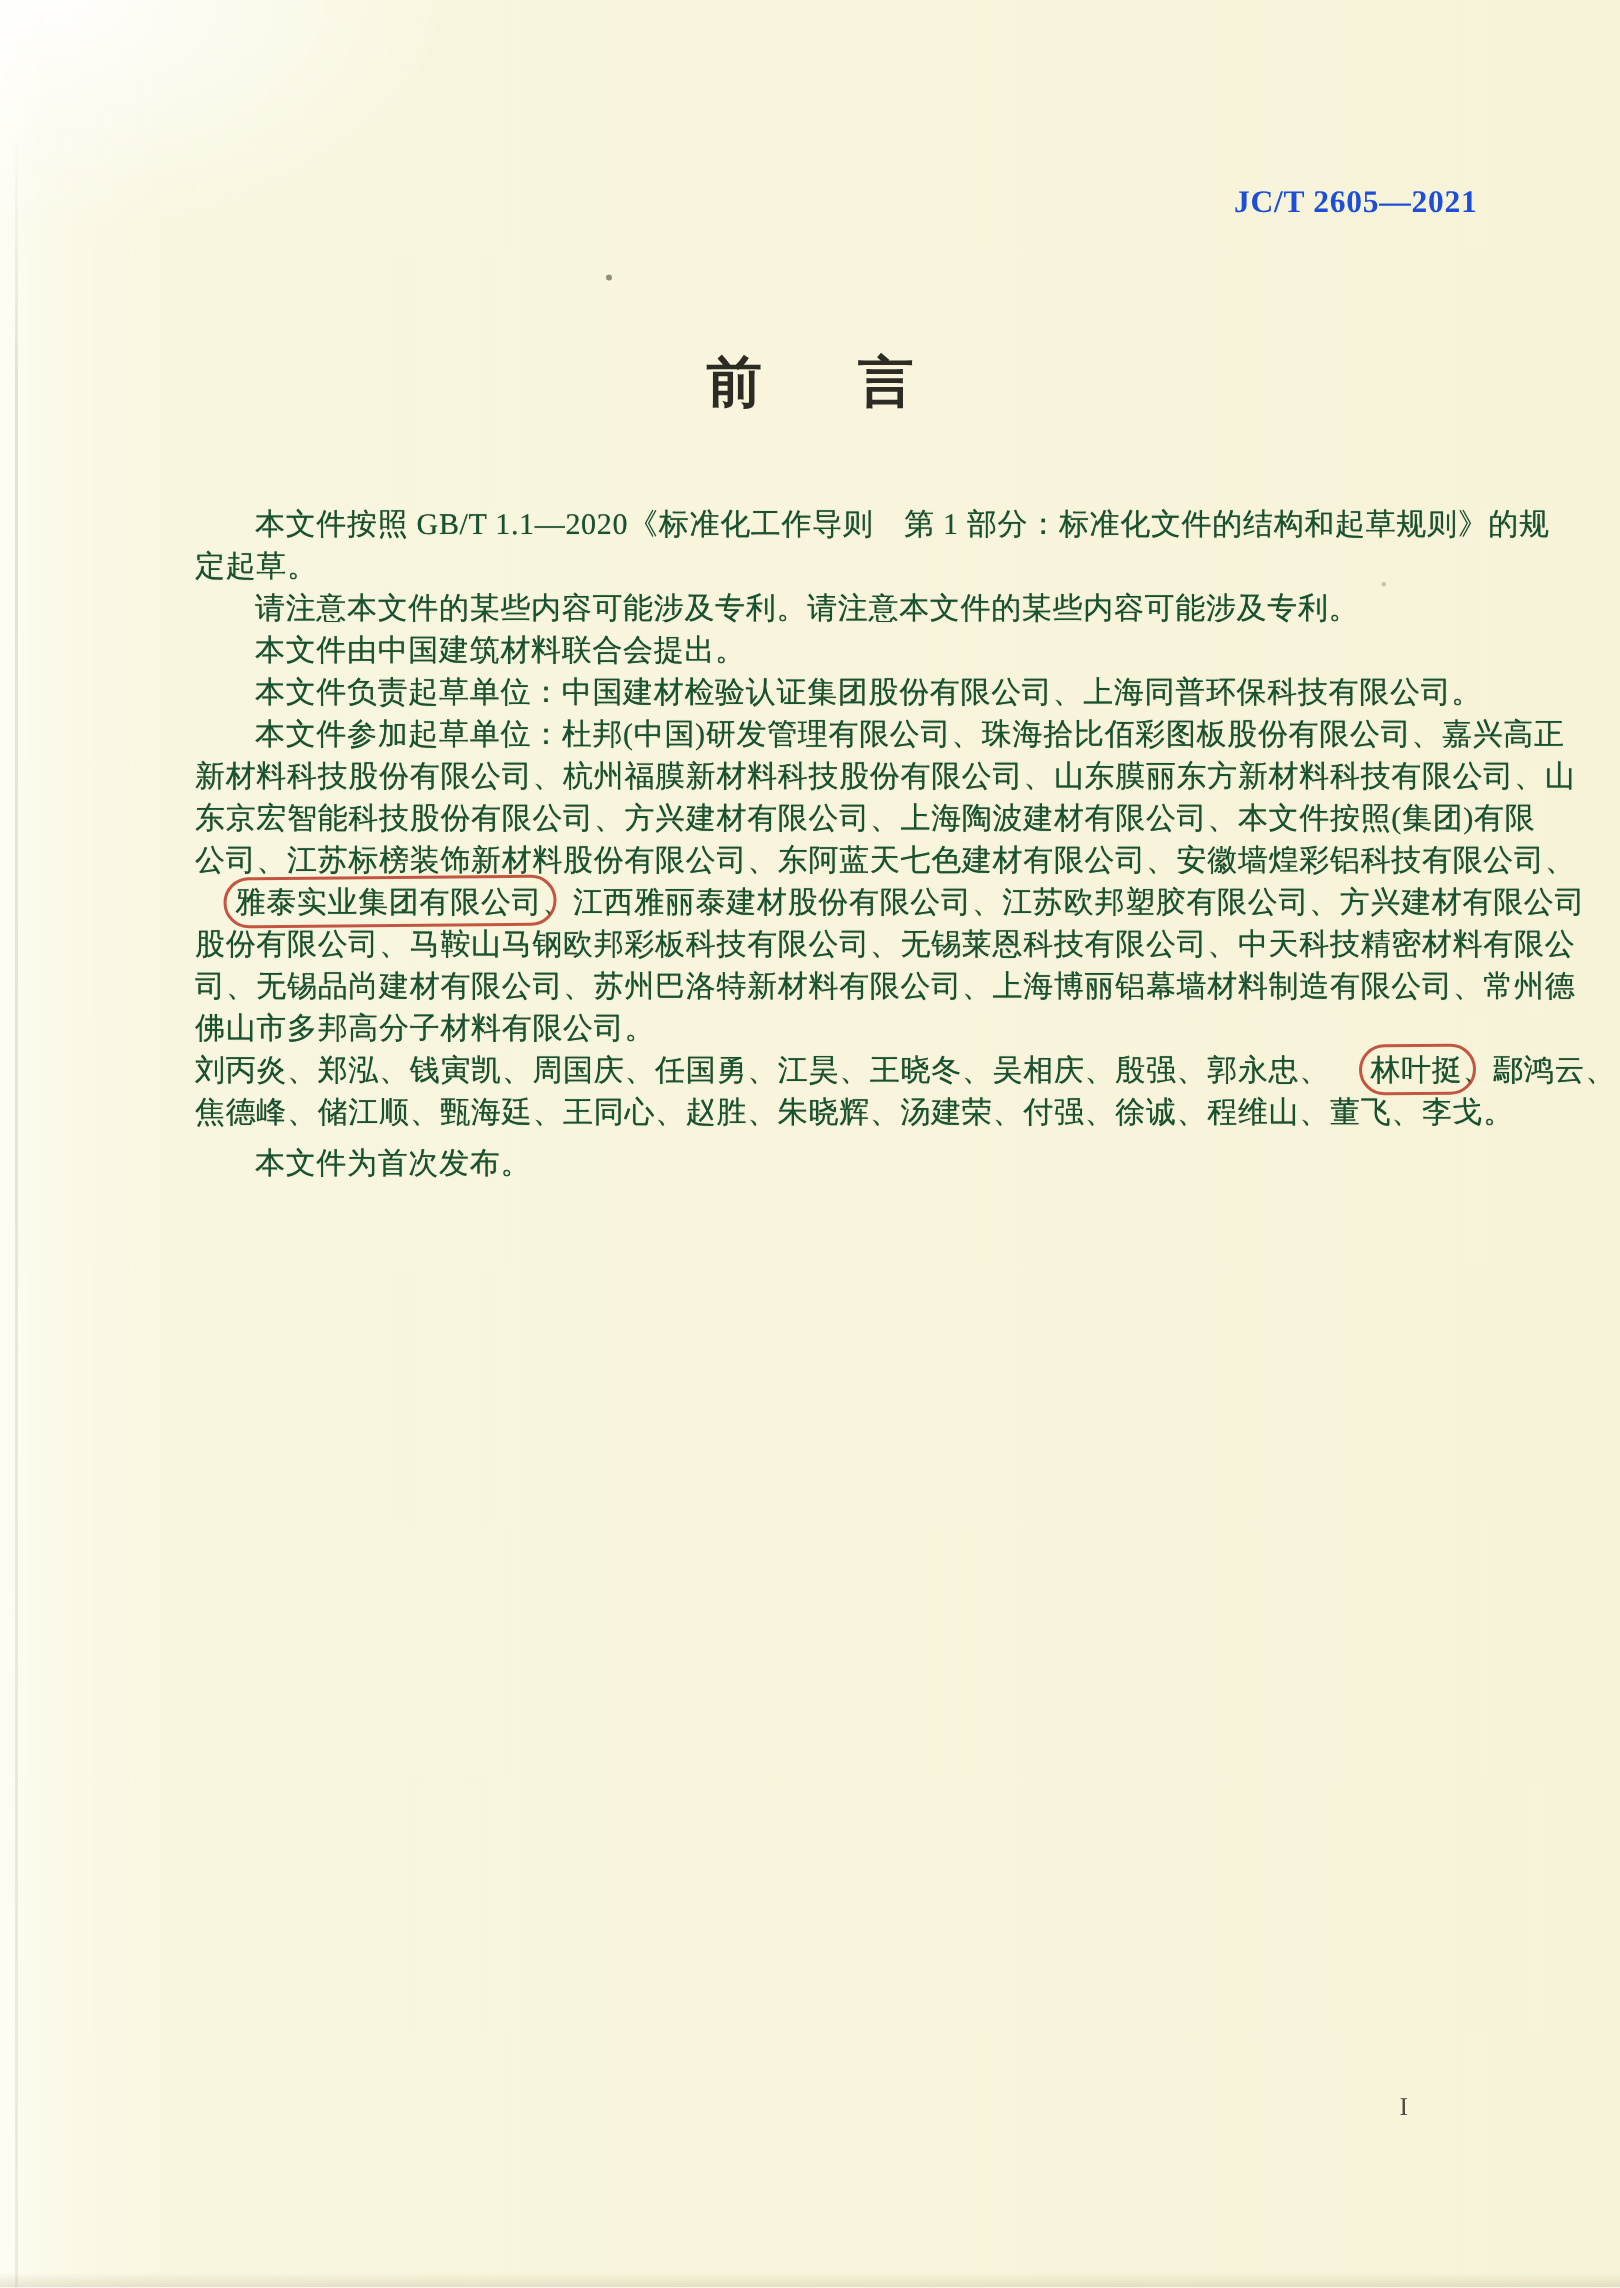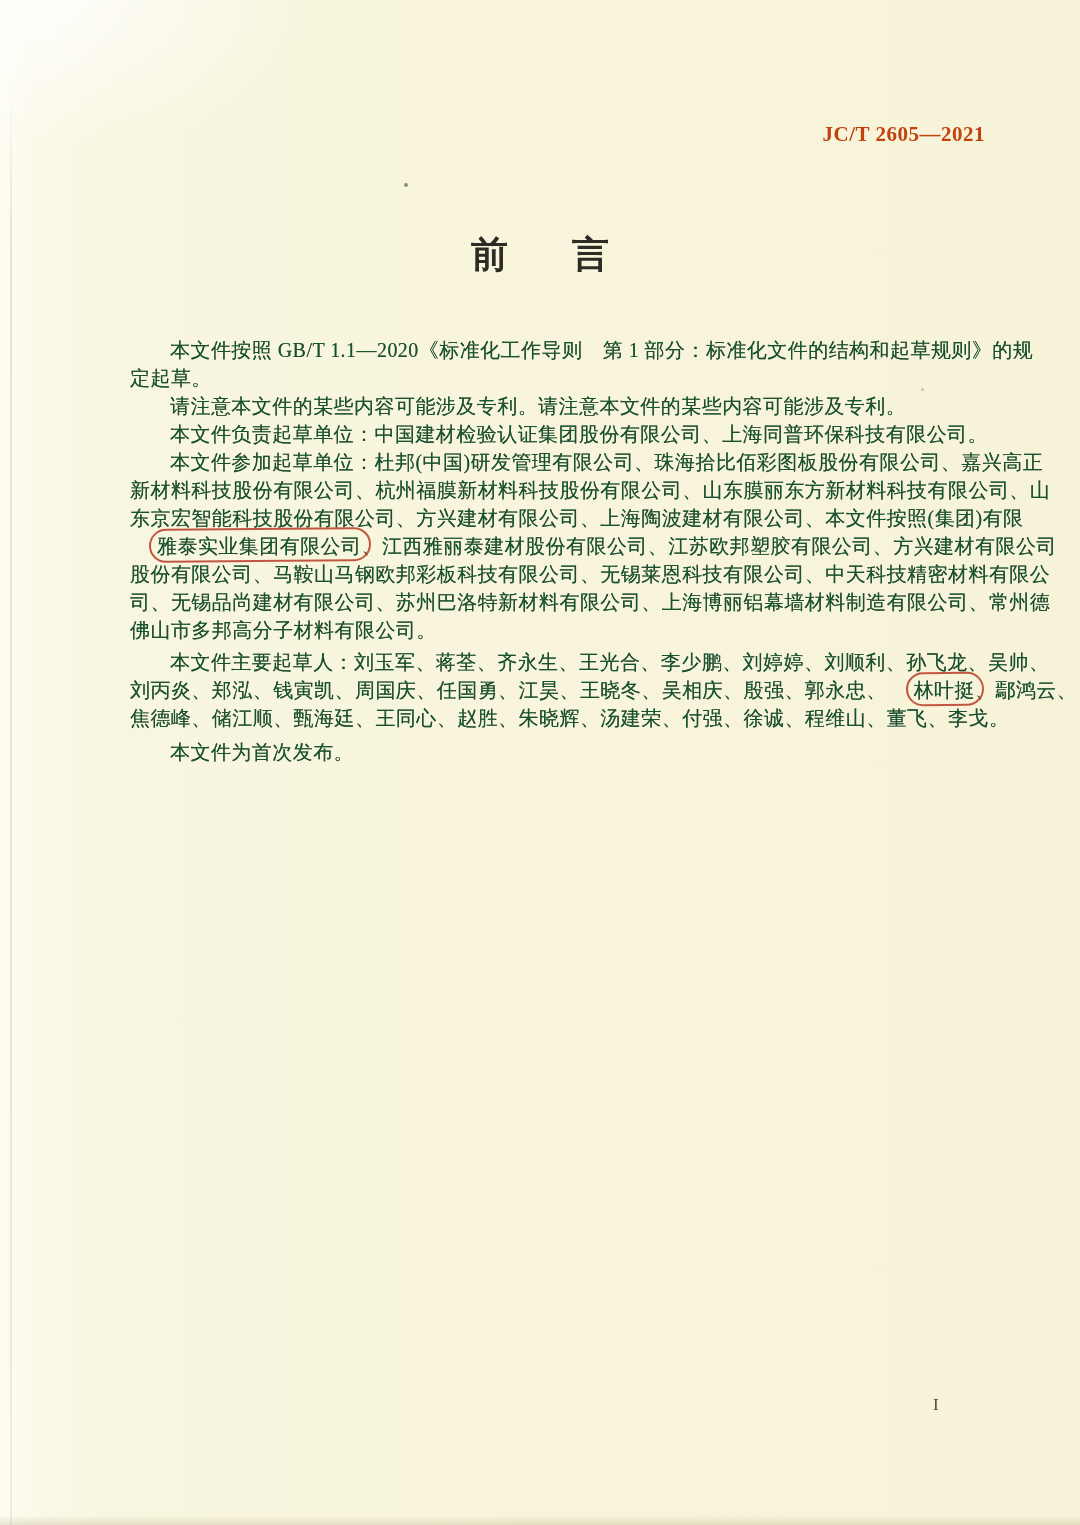--- a/index.html
+++ b/index.html
@@ -22,21 +22,21 @@
   .page-bottom-shade{
     position:absolute;left:0;right:0;bottom:0;height:10px;
     background:linear-gradient(180deg,rgba(180,172,135,0),rgba(180,172,135,.30));
   }
   .speck{position:absolute;border-radius:50%;background:#6e6c55;}
   .speck.s1{left:404px;top:183px;width:4px;height:4px;opacity:.75;}
   .speck.s2{left:921px;top:388px;width:3px;height:3px;opacity:.35;}
 
   .std-code{
     position:absolute;top:122px;right:95px;
-    font-size:21px;font-weight:bold;color:#c2410c;
+    font-size:21px;font-weight:bold;color:#1d4ed8;
     letter-spacing:.5px;white-space:nowrap;
   }
   .fore-title{
     position:absolute;top:230px;left:0;width:1080px;
     display:flex;justify-content:center;gap:64px;
     font-size:37px;font-weight:bold;color:#2c2b24;
   }
   .body-text{
     position:absolute;left:130px;top:336px;width:890px;
     font-size:20px;color:#14532d;
@@ -79,31 +79,32 @@
 
   <div class="fore-title">
     <span>前</span>
     <span>言</span>
   </div>
 
   <div class="body-text">
     <div class="line indent"><span>本文件按照 GB/T 1.1—2020《标准化工作导则　第 1 部分：标准化文件的结构和起草规则》的规</span></div>
     <div class="line"><span>定起草。</span></div>
     <div class="line indent"><span>请注意本文件的某些内容可能涉及专利。请注意本文件的某些内容可能涉及专利。</span></div>
+    <div class="line indent"><span>本文件由中国建筑材料联合会提出。</span></div>
     <div class="line indent"><span>本文件负责起草单位：中国建材检验认证集团股份有限公司、上海同普环保科技有限公司。</span></div>
     <div class="line indent"><span>本文件参加起草单位：杜邦(中国)研发管理有限公司、珠海拾比佰彩图板股份有限公司、嘉兴高正</span></div>
     <div class="line"><span>新材料科技股份有限公司、杭州福膜新材料科技股份有限公司、山东膜丽东方新材料科技有限公司、山</span></div>
     <div class="line"><span>东京宏智能科技股份有限公司、方兴建材有限公司、上海陶波建材有限公司、本文件按照(集团)有限</span></div>
+    <div class="line"><span>公司、江苏标榜装饰新材料股份有限公司、东阿蓝天七色建材有限公司、安徽墙煌彩铝科技有限公司、</span></div>
     <div class="line">
       <span></span><span class="circled"><span>雅泰实业集团有限公司</span></span><span>、江西雅丽泰建材股份有限公司、江苏欧邦塑胶有限公司、方兴建材有限公司</span>
     </div>
     <div class="line"><span>股份有限公司、马鞍山马钢欧邦彩板科技有限公司、无锡莱恩科技有限公司、中天科技精密材料有限公</span></div>
     <div class="line"><span>司、无锡品尚建材有限公司、苏州巴洛特新材料有限公司、上海博丽铝幕墙材料制造有限公司、常州德</span></div>
     <div class="line"><span>佛山市多邦高分子材料有限公司。</span></div>
-    <div class="line indent gap-lg"><span>本文件主要起草人：刘玉军、蒋荃、齐永生、王光合、李少鹏、刘婷婷、刘顺利、孙飞龙、吴帅、</span></div>
     <div class="line">
       <span>刘丙炎、郑泓、钱寅凯、周国庆、任国勇、江昊、王晓冬、吴相庆、殷强、郭永忠、</span><span class="circled"><span>林叶挺</span></span><span>、鄢鸿云、</span>
     </div>
     <div class="line"><span>焦德峰、储江顺、甄海廷、王同心、赵胜、朱晓辉、汤建荣、付强、徐诚、程维山、董飞、李戈。</span></div>
     <div class="line indent gap-sm"><span>本文件为首次发布。</span></div>
   </div>
 
   <div class="page-num">I</div>
 </div>
 

